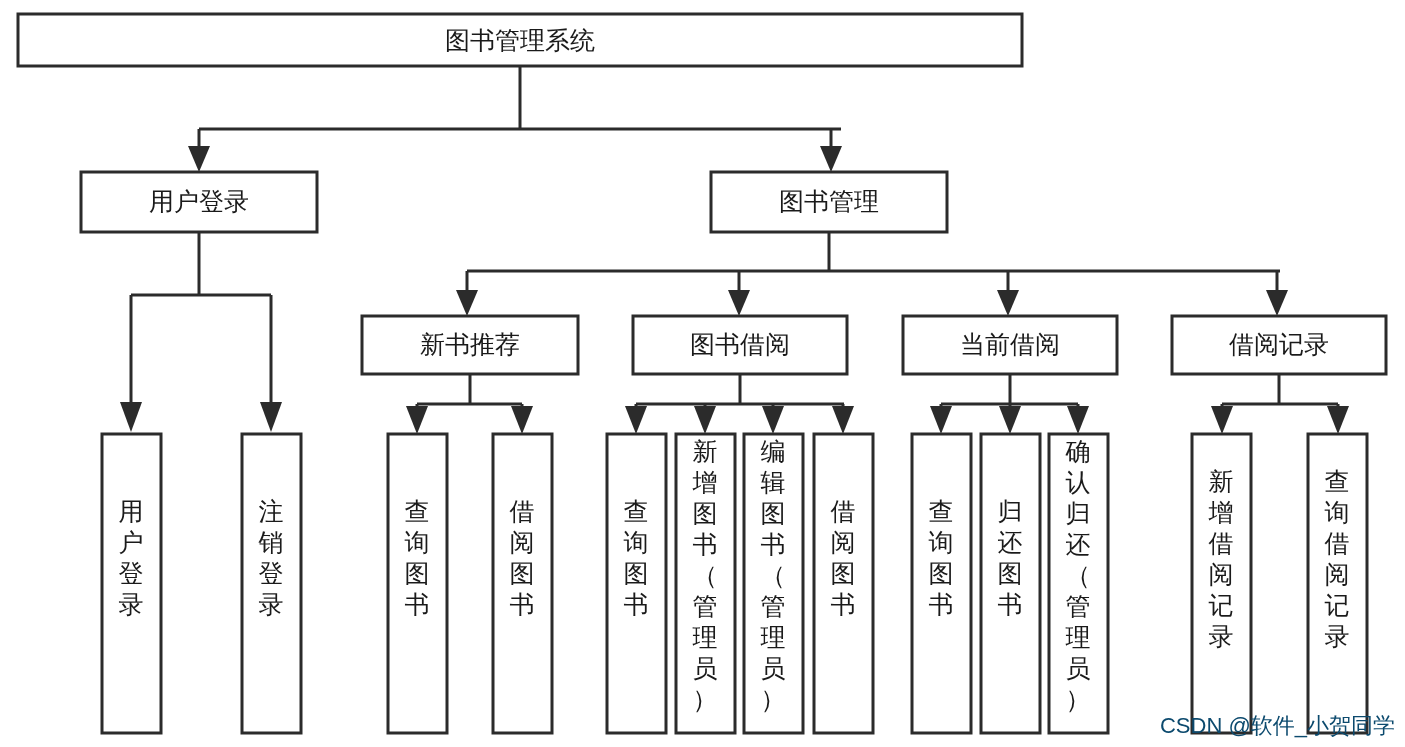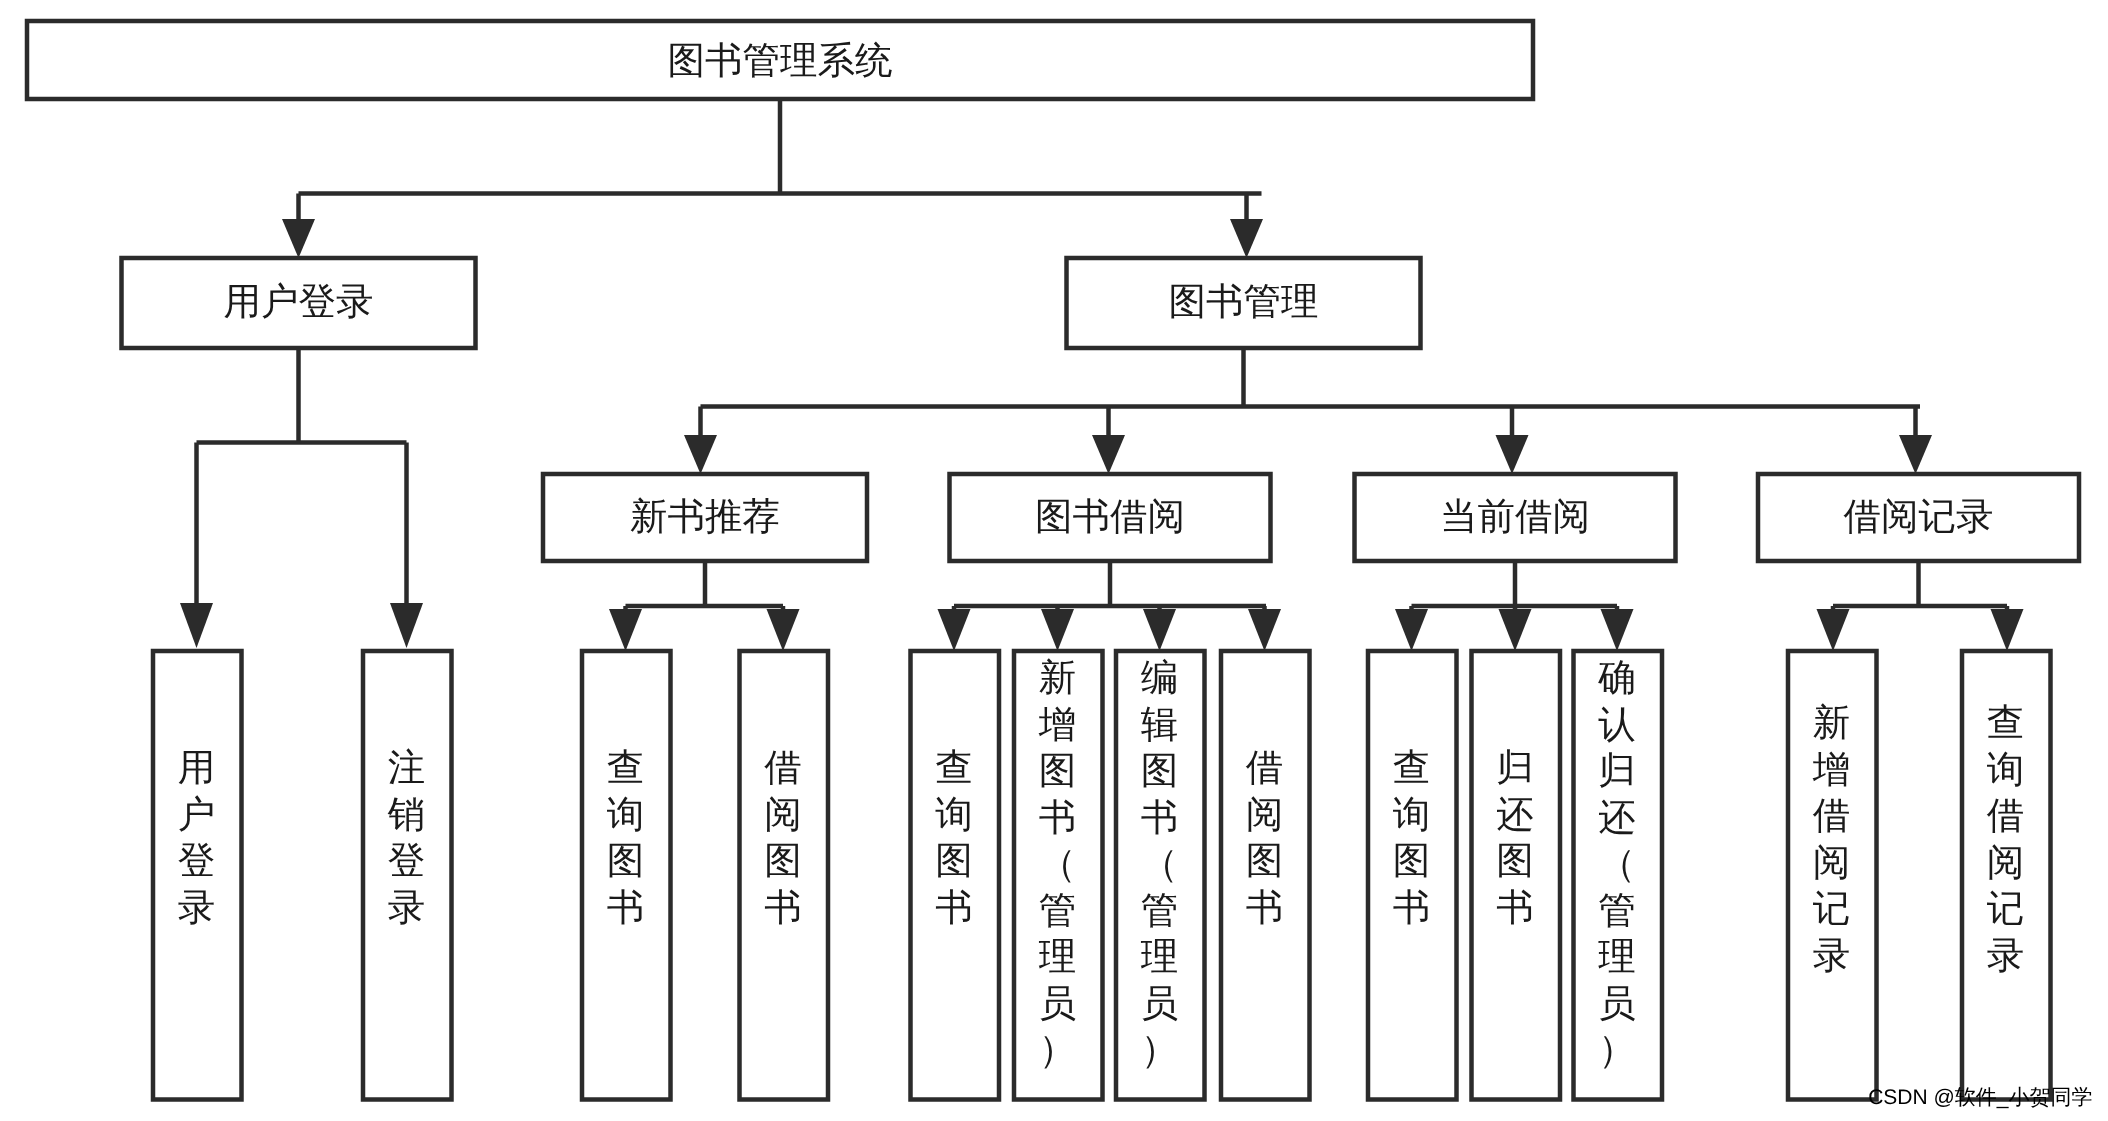--- a/index.html
+++ b/index.html
@@ -52,22 +52,22 @@
     font-family: "Liberation Sans", "DejaVu Sans", sans-serif;
     fill: #1a1a1a;
     font-size: 25px;
     text-anchor: middle;
   }
   .watermark-text {
     position: absolute;
     right: 10px;
     bottom: 6px;
     font-family: "Liberation Sans", "DejaVu Sans", sans-serif;
-    font-size: 14px;
-    color: #000000;
+    font-size: 22px;
+    color: #0c4a6e;
     white-space: nowrap;
     user-select: none;
     pointer-events: none;
   }
 </style>
 </head>
 <body>
 
 <div id="diagram-root">
 

